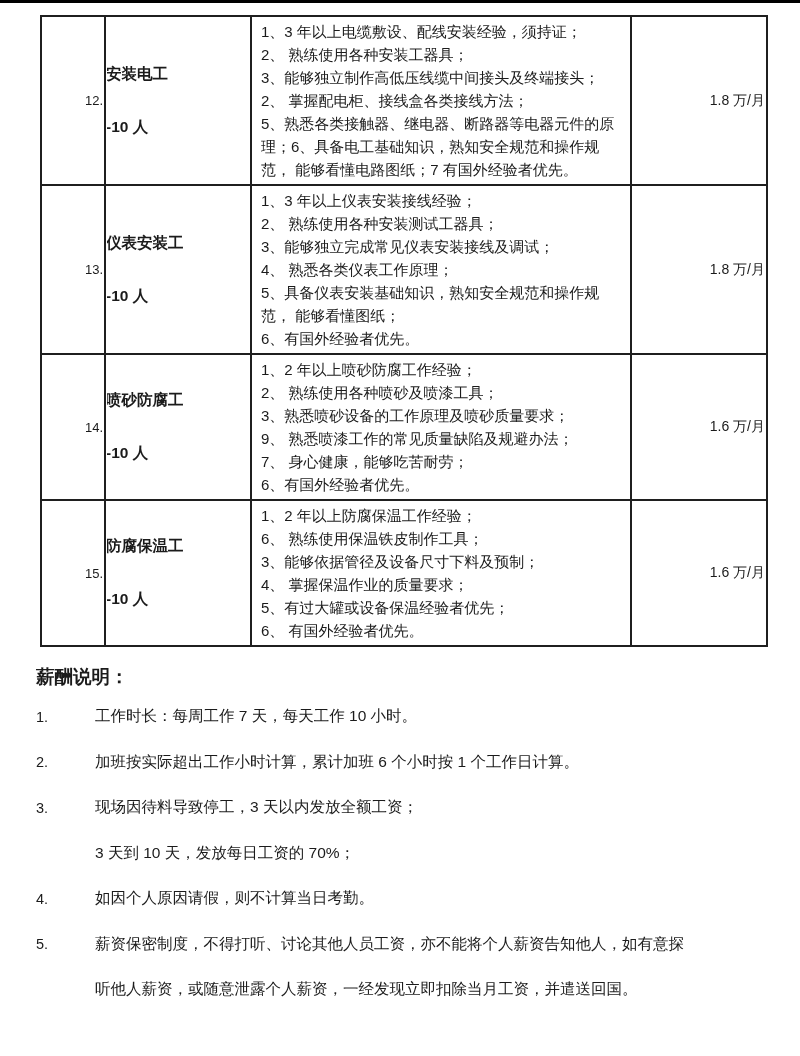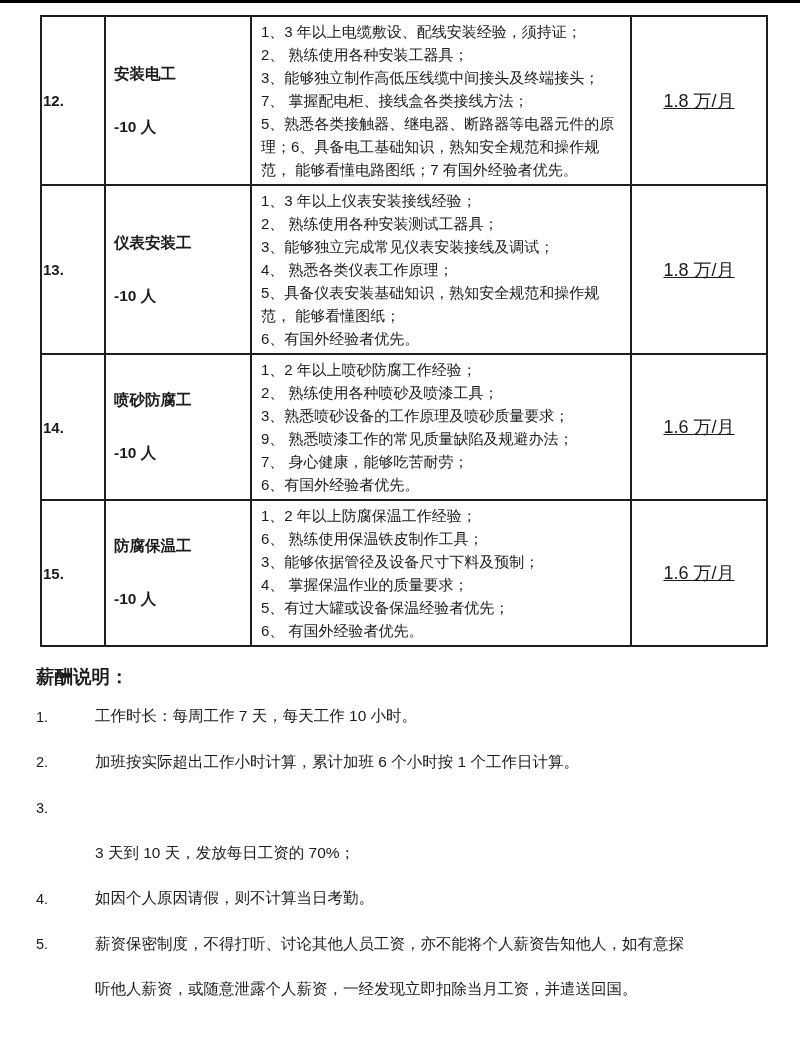--- a/index.html
+++ b/index.html
@@ -29,39 +29,39 @@
   }
   col.c1 { width: 64px; }
   col.c2 { width: 146px; }
   col.c3 { width: 380px; }
   col.c4 { width: 136px; }
   tr.r0 { height: 168px; }
   tr.r1 { height: 160px; }
   tr.r2 { height: 142px; }
   tr.r3 { height: 137px; }
   td.c-num {
-    text-align: left;
-    font-weight: bold;
-    font-size: 15px;
+    text-align: right;
+    font-weight: normal;
+    font-size: 13px;
   }
   td.c-title {
-    padding-left: 8px;
+    padding-left: 0;
     font-weight: bold;
     font-size: 15.5px;
+    border-radius: 30px;
   }
   .title-line + .title-line { margin-top: 32px; }
   td.c-req {
     padding: 3px 6px 3px 9px;
     font-size: 15px;
     line-height: 23px;
   }
   td.c-sal {
-    text-align: center;
-    font-size: 18px;
-    text-decoration: underline;
+    text-align: right;
+    font-size: 14px;
   }
   .notes { margin: 18px 0 0 36px; width: 730px; }
   .notes-title {
     font-size: 18.5px;
     font-weight: bold;
     line-height: 24px;
     margin-bottom: 5px;
   }
   .note-row {
     display: flex;
@@ -93,21 +93,21 @@
       <tr class="r0">
         <td class="c-num"><span>12.</span></td>
         <td class="c-title">
           <div class="title-line">安装电工</div>
           <div class="title-line">-10 人</div>
         </td>
         <td class="c-req">
           <div>1、3 年以上电缆敷设、配线安装经验，须持证；</div>
           <div>2、 熟练使用各种安装工器具；</div>
           <div>3、能够独立制作高低压线缆中间接头及终端接头；</div>
-          <div>7、 掌握配电柜、接线盒各类接线方法；</div>
+          <div>2、 掌握配电柜、接线盒各类接线方法；</div>
           <div>5、熟悉各类接触器、继电器、断路器等电器元件的原理；6、具备电工基础知识，熟知安全规范和操作规范， 能够看懂电路图纸；7 有国外经验者优先。</div>
         </td>
         <td class="c-sal"><span>1.8 万/月</span></td>
       </tr>
 
       <tr class="r1">
         <td class="c-num"><span>13.</span></td>
         <td class="c-title">
           <div class="title-line">仪表安装工</div>
           <div class="title-line">-10 人</div>
@@ -167,20 +167,21 @@
       <span class="note-text">工作时长：每周工作 7 天，每天工作 10 小时。</span>
     </div>
 
     <div class="note-row">
       <span class="note-num">2.</span>
       <span class="note-text">加班按实际超出工作小时计算，累计加班 6 个小时按 1 个工作日计算。</span>
     </div>
 
     <div class="note-row">
       <span class="note-num">3.</span>
+      <span class="note-text">现场因待料导致停工，3 天以内发放全额工资；</span>
     </div>
     <div class="note-row">
       <span class="note-num"></span>
       <span class="note-text">3 天到 10 天，发放每日工资的 70%；</span>
     </div>
 
     <div class="note-row">
       <span class="note-num">4.</span>
       <span class="note-text">如因个人原因请假，则不计算当日考勤。</span>
     </div>

